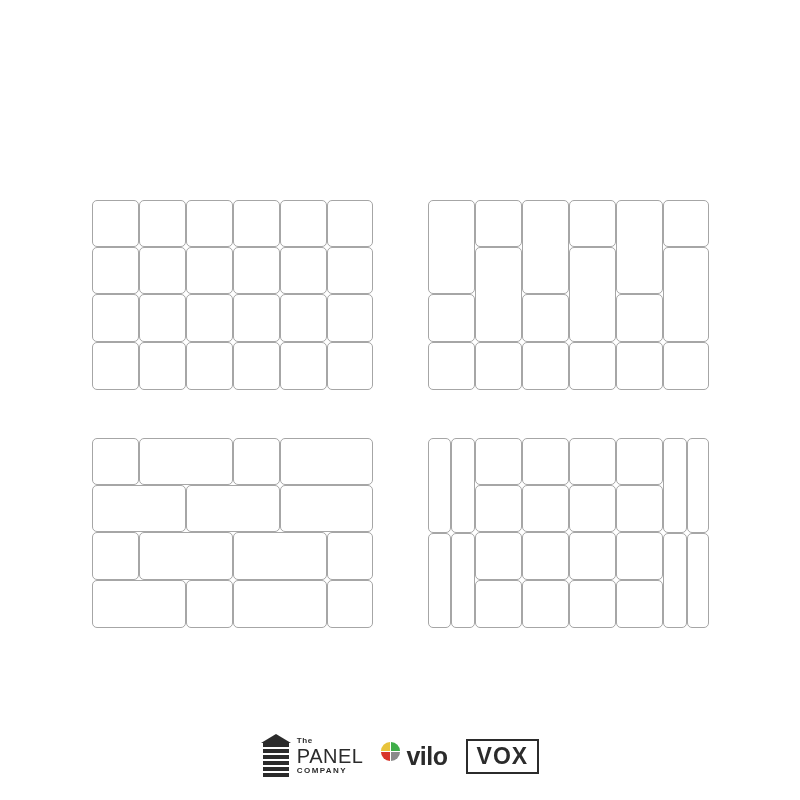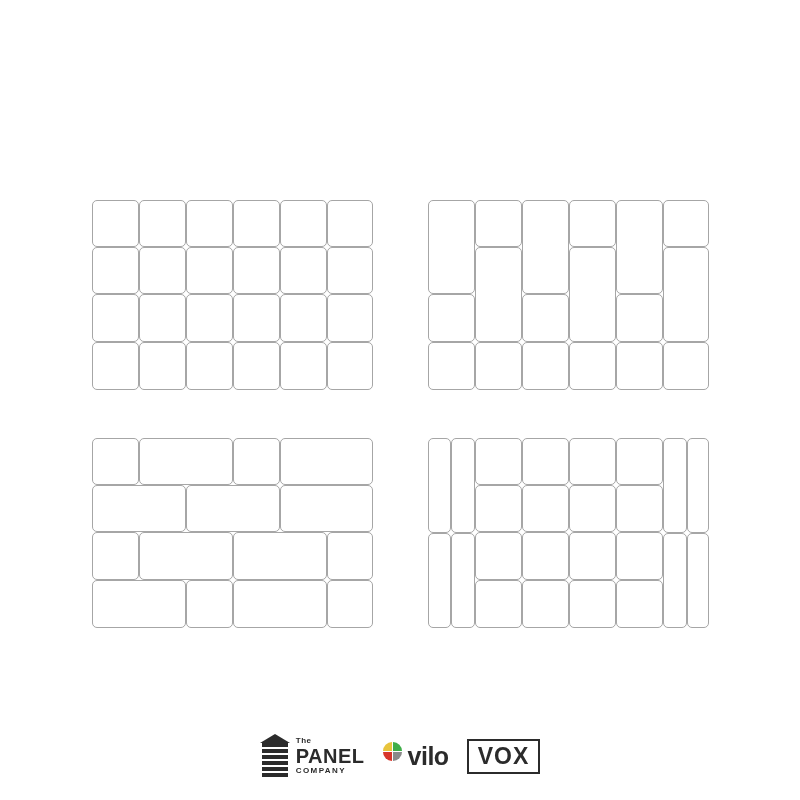--- a/index.html
+++ b/index.html
@@ -106,21 +106,21 @@
     line-height: 1;
     color: #2b2b2b;
   }
   .logo-panel .w-the {
     font-size: 8px;
     font-weight: bold;
     letter-spacing: 0.5px;
   }
   .logo-panel .w-panel {
     font-size: 20px;
-    font-weight: bold;
+    font-weight: normal;
     letter-spacing: 0.5px;
     margin: 1px 0;
   }
   .logo-panel .w-company {
     font-size: 8px;
     font-weight: bold;
     letter-spacing: 1.4px;
   }
 
   

